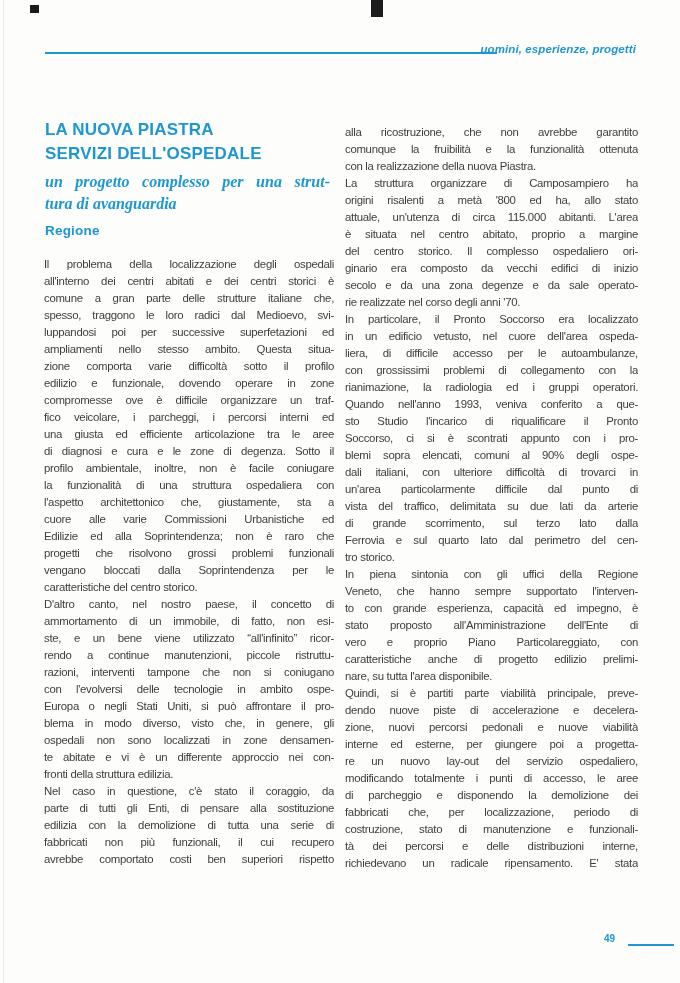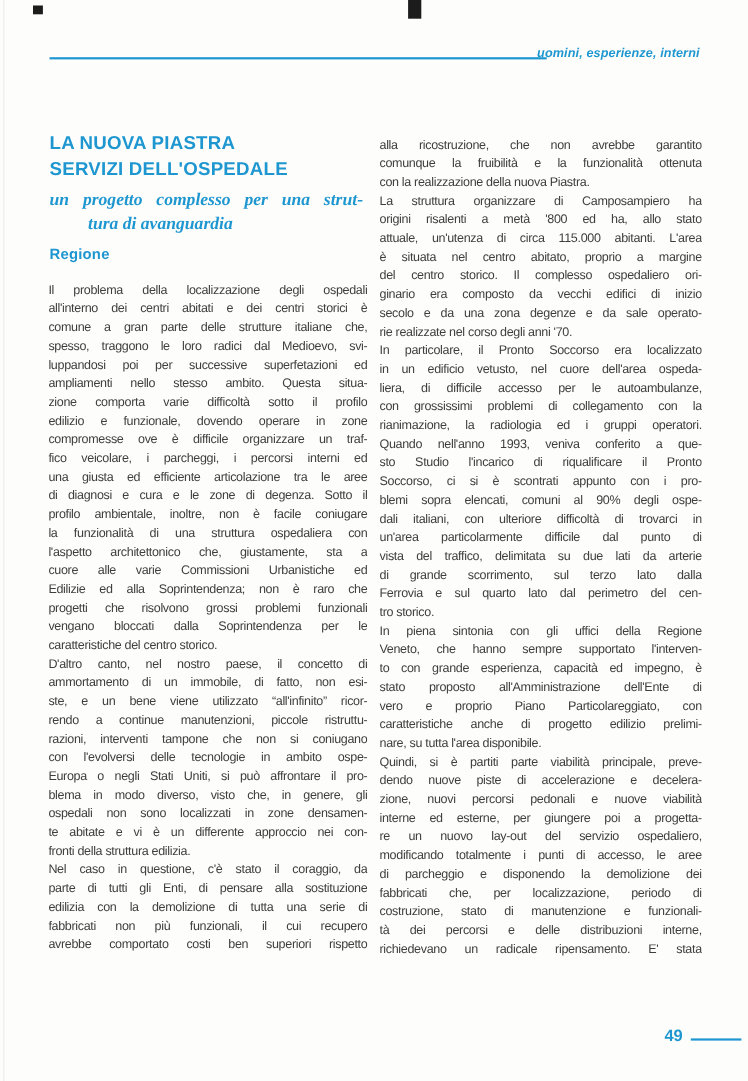--- a/index.html
+++ b/index.html
@@ -27,53 +27,53 @@
     position:absolute;left:45px;top:118px;width:300px;
     color:var(--accent);font-weight:bold;
     font-size:17px;line-height:24px;letter-spacing:0.2px;
   }
   .subtitle{
     position:absolute;left:45px;top:171px;width:285px;
     color:var(--accent);font-weight:bold;font-style:italic;
     font-size:16px;line-height:22px;font-family:Liberation Serif, serif;
   }
   .subtitle .s-line{text-align:justify;text-align-last:justify;}
-  .subtitle .s-line.last{text-align-last:left;margin-left:35px;}
+  .subtitle .s-line.last{text-align-last:left;}
 
   .section-heading{
     position:absolute;left:45px;top:223px;
     color:var(--accent);font-weight:bold;font-size:13.5px;letter-spacing:0.2px;
   }
 
   .col{
     position:absolute;
     font-size:11.4px;line-height:17px;
     color:#3e3e3e;letter-spacing:-0.3px;
   }
   .col-left{left:44px;top:256px;width:290px;}
   .col-right{left:345px;top:124px;width:293px;}
   .line{text-align:justify;text-align-last:justify;height:17px;overflow:hidden;}
   .line.para-end{text-align-last:left;}
 
   .page-number{
     position:absolute;left:604px;top:933px;
-    color:var(--accent);font-weight:bold;font-size:15px;text-align:center;
+    color:var(--accent);font-weight:bold;font-size:10px;text-align:center;
   }
   .footer-rule{position:absolute;left:628px;top:944px;width:46px;height:2px;background:var(--accent);}
 </style>
 </head>
 <body>
 
 <div class="page">
   <div class="scan-edge"></div>
   <div class="scan-mark mark-a"></div>
   <div class="scan-mark mark-b"></div>
 
   <div class="header-rule"></div>
-  <div class="header-label">uomini, esperienze, interni</div>
+  <div class="header-label">uomini, esperienze, progetti</div>
 
   <div class="title">
     <div>LA NUOVA PIASTRA</div>
     <div>SERVIZI DELL'OSPEDALE</div>
   </div>
 
   <div class="subtitle">
     <div class="s-line">un progetto complesso per una strut-</div>
     <div class="s-line last">tura di avanguardia</div>
   </div>

